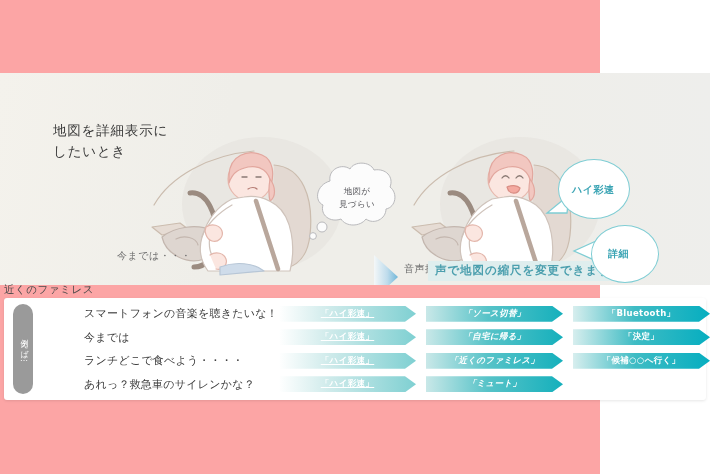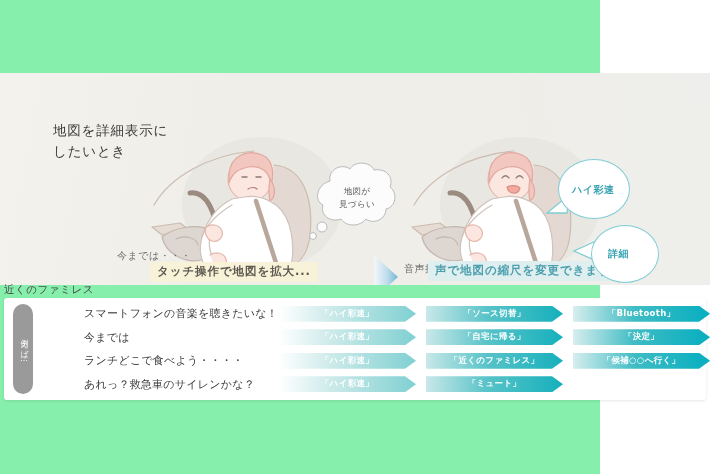--- a/index.html
+++ b/index.html
@@ -2,21 +2,21 @@
 <html><head>
 <meta charset="utf-8">
 <style>
   * { box-sizing: border-box; margin: 0; padding: 0; }
   html, body {
     width: 710px; height: 474px;
     background: #ffffff;
     font-family: "DejaVu Sans", "Liberation Sans", sans-serif;
     overflow: hidden;
   }
-  #stage { position: relative; width: 600px; height: 474px; background: #86efac; }
+  #stage { position: relative; width: 600px; height: 474px; background: #fca5a5; }
 
   
   .hero {
     position: absolute; left: 0; top: 73px; width: 710px; height: 212px;
     background: #efeee9;
     overflow: hidden;
   }
   .hero-tint-l {
     position:absolute; left:0; top:0; width:360px; height:212px;
     background: linear-gradient(100deg,#f4f2ec 0%, #efeee9 60%);
@@ -106,22 +106,22 @@
     font-size: 11px; color: #3a3a3a; letter-spacing: .02em; white-space: nowrap; margin-left: 44px;
   }
   .chip-slot { flex: 0 0 147px; height: 16px; position: relative; }
   .chip {
     position: absolute; left: 0; top: 0; height: 16px; width: 137px;
     display: flex; align-items: center; justify-content: center;
     font-size: 8.5px; font-weight: 700; color: #ffffff; letter-spacing: .04em;
     white-space: nowrap;
     clip-path: polygon(0 0, calc(100% - 11px) 0, 100% 50%, calc(100% - 11px) 100%, 0 100%);
   }
-  .chip.c1 { background: linear-gradient(90deg, #ffffff 0%, #cdeaea 38%, #7fd0d2 100%); }
-  .chip.c2 { background: linear-gradient(90deg, #c9e8e8 0%, #57c3c8 45%, #15b0bc 100%); }
+  .chip.c1 { background: linear-gradient(90deg, #ffffff 0%, #cdeaea 38%, #7fd0d2 100%); text-decoration: underline; }
+  .chip.c2 { background: linear-gradient(90deg, #c9e8e8 0%, #57c3c8 45%, #15b0bc 100%); font-style: italic; }
   .chip.c3 { background: linear-gradient(90deg, #d7eeee 0%, #3fbcc4 45%, #06aec0 100%); }
   .chip.empty { background: none; }
 </style>
 </head>
 <body>
 
 <div id="stage">
 
   <div class="hero">
     <div class="hero-tint-l"></div>
@@ -191,21 +191,20 @@
         <path d="M56 96 C62 92 70 94 72 100 C74 106 68 112 62 110 C56 108 54 100 56 96 Z" fill="#fbe6e0" stroke="#e3b6ab"></path>
         <path d="M60 124 C66 120 74 122 76 128 C78 134 72 140 66 138" fill="#fbe6e0" stroke="#e3b6ab"></path>
         <path d="M106 70 L128 138" stroke="#b9a79c" stroke-width="4.5"></path>
         <path d="M70 136 C86 130 104 132 114 140 L70 144 Z" fill="#cfdcea" stroke="#b7c6d6"></path>
       </g>
     </svg>
 
     <div class="cap cap-l">今までは・・・</div>
     <div class="cap cap-r">音声操作なら</div>
 
-    <div class="banner banner-l">タッチ操作で地図を拡大...</div>
     <div class="banner banner-r">声で地図の縮尺を変更できます！</div>
 
     <svg class="chevron" viewBox="0 0 28 48">
       <defs>
         <linearGradient id="chevGrad" x1="0" y1="0" x2="1" y2="0">
           <stop offset="0%" stop-color="#f4f7f8"></stop>
           <stop offset="55%" stop-color="#bfdcec"></stop>
           <stop offset="100%" stop-color="#6fb6d8"></stop>
         </linearGradient>
       </defs>

